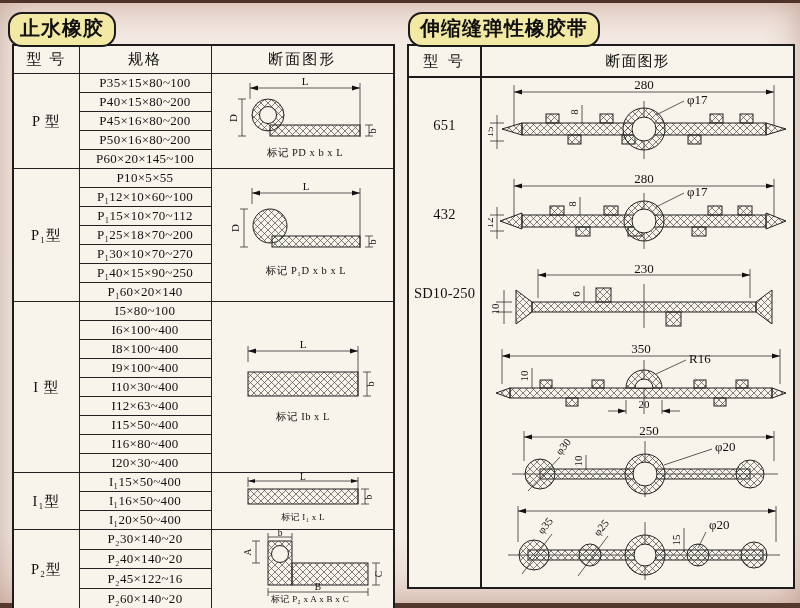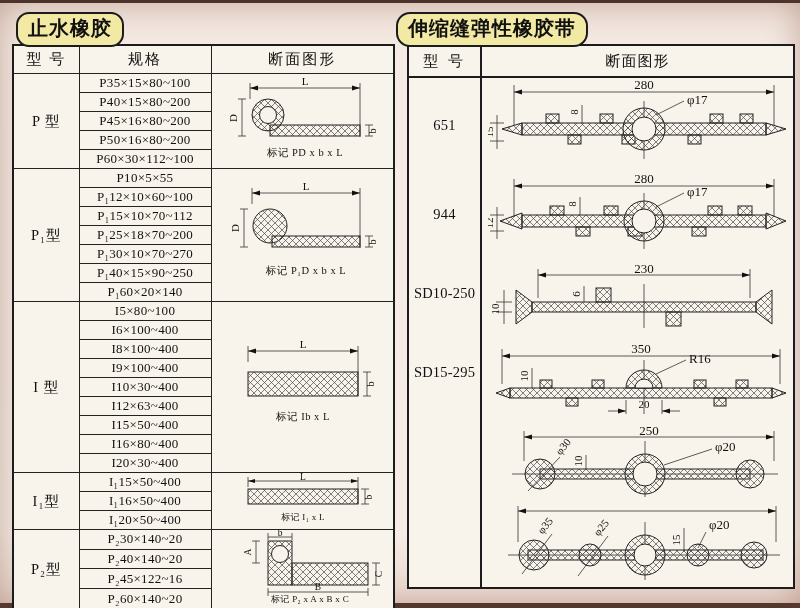--- a/index.html
+++ b/index.html
@@ -51,22 +51,22 @@
 <svg width="0" height="0" style="position:absolute">
   <defs>
     <pattern id="xhatch" width="7" height="7" patternUnits="userSpaceOnUse">
       <path d="M0,7 L7,0 M0,0 L7,7" stroke="#4a4a4a" stroke-width="0.7"></path>
     </pattern>
   </defs>
 </svg>
 
 <div class="page">
 
-  <div class="badge" style="left:16px;border-radius:13px;">止水橡胶</div>
-  <div class="badge" style="left:396px;">伸缩缝弹性橡胶带</div>
+  <div class="badge" style="left:8px;">止水橡胶</div>
+  <div class="badge" style="left:408px;">伸缩缝弹性橡胶带</div>
 
   <table class="ltable">
     <colgroup>
         <col style="width:66px">
         <col style="width:132px">
         <col>
       </colgroup>
     <tbody>
         <tr>
       <th>型 号</th>
@@ -101,21 +101,21 @@
     <tr>
           <td class="spec">P40×15×80~200</td>
         </tr>
     <tr>
           <td class="spec">P45×16×80~200</td>
         </tr>
     <tr>
           <td class="spec">P50×16×80~200</td>
         </tr>
     <tr>
-          <td class="spec">P60×30×112~100</td>
+          <td class="spec">P60×20×145~100</td>
         </tr>
 
     <tr>
       <td class="model" rowspan="7">P₁型</td>
       <td class="spec">P10×5×55</td>
       <td class="diag" rowspan="7">
         <svg width="180" height="118" viewBox="0 0 180 118">
           <g class="thin">
             <path d="M40,14 V30 M148,14 V74 M40,19 H148"></path>
             <path d="M28,35 H36 M28,73 H36 M32,35 V73"></path>
@@ -258,23 +258,22 @@
     </table>
 
   <div class="rtable">
     <div class="rt-head">
       <div class="hc1">型 号</div>
       <div class="hc2">断面图形</div>
     </div>
     <div class="rt-body">
       <div class="rt-models">
         <div class="m h95">651</div>
-        <div class="m h84">944</div>
+        <div class="m h84">432</div>
         <div class="m h75">SD10-250</div>
-        <div class="m h83">SD15-295</div>
       </div>
       <div class="rt-diagrams">
 
         <div class="d h95">
           <svg width="300" height="92" viewBox="0 0 300 92">
             <g class="thin">
               <path d="M26,6 V46 M286,6 V46 M26,13 H286"></path>
               <path d="M2,44 H16 M2,62 H16 M9,36 V70"></path>
               <path d="M94,26 V44"></path>
               <path d="M168,36 L196,22"></path>

